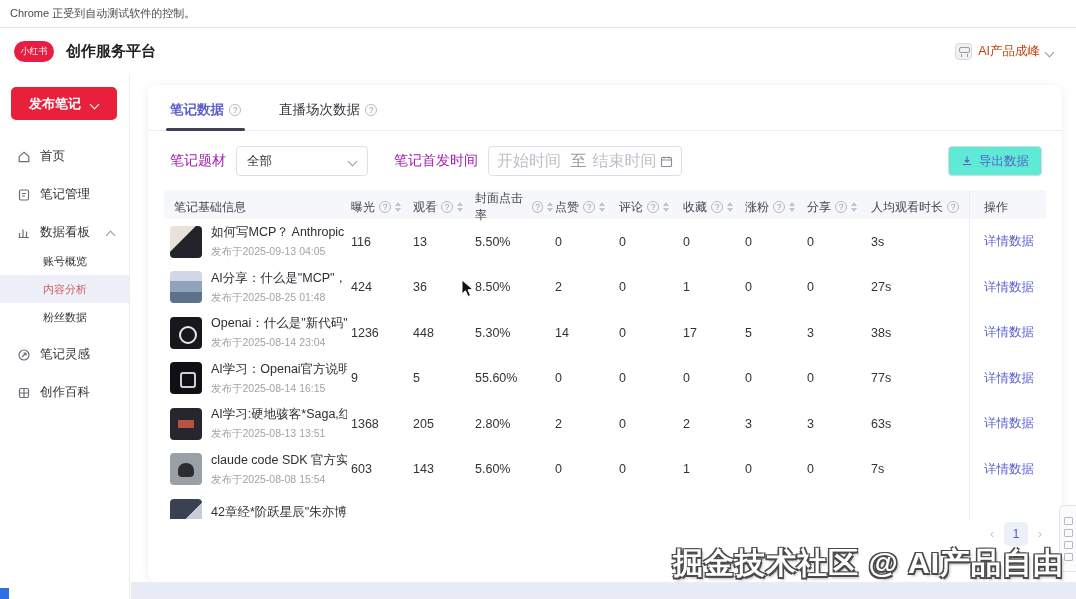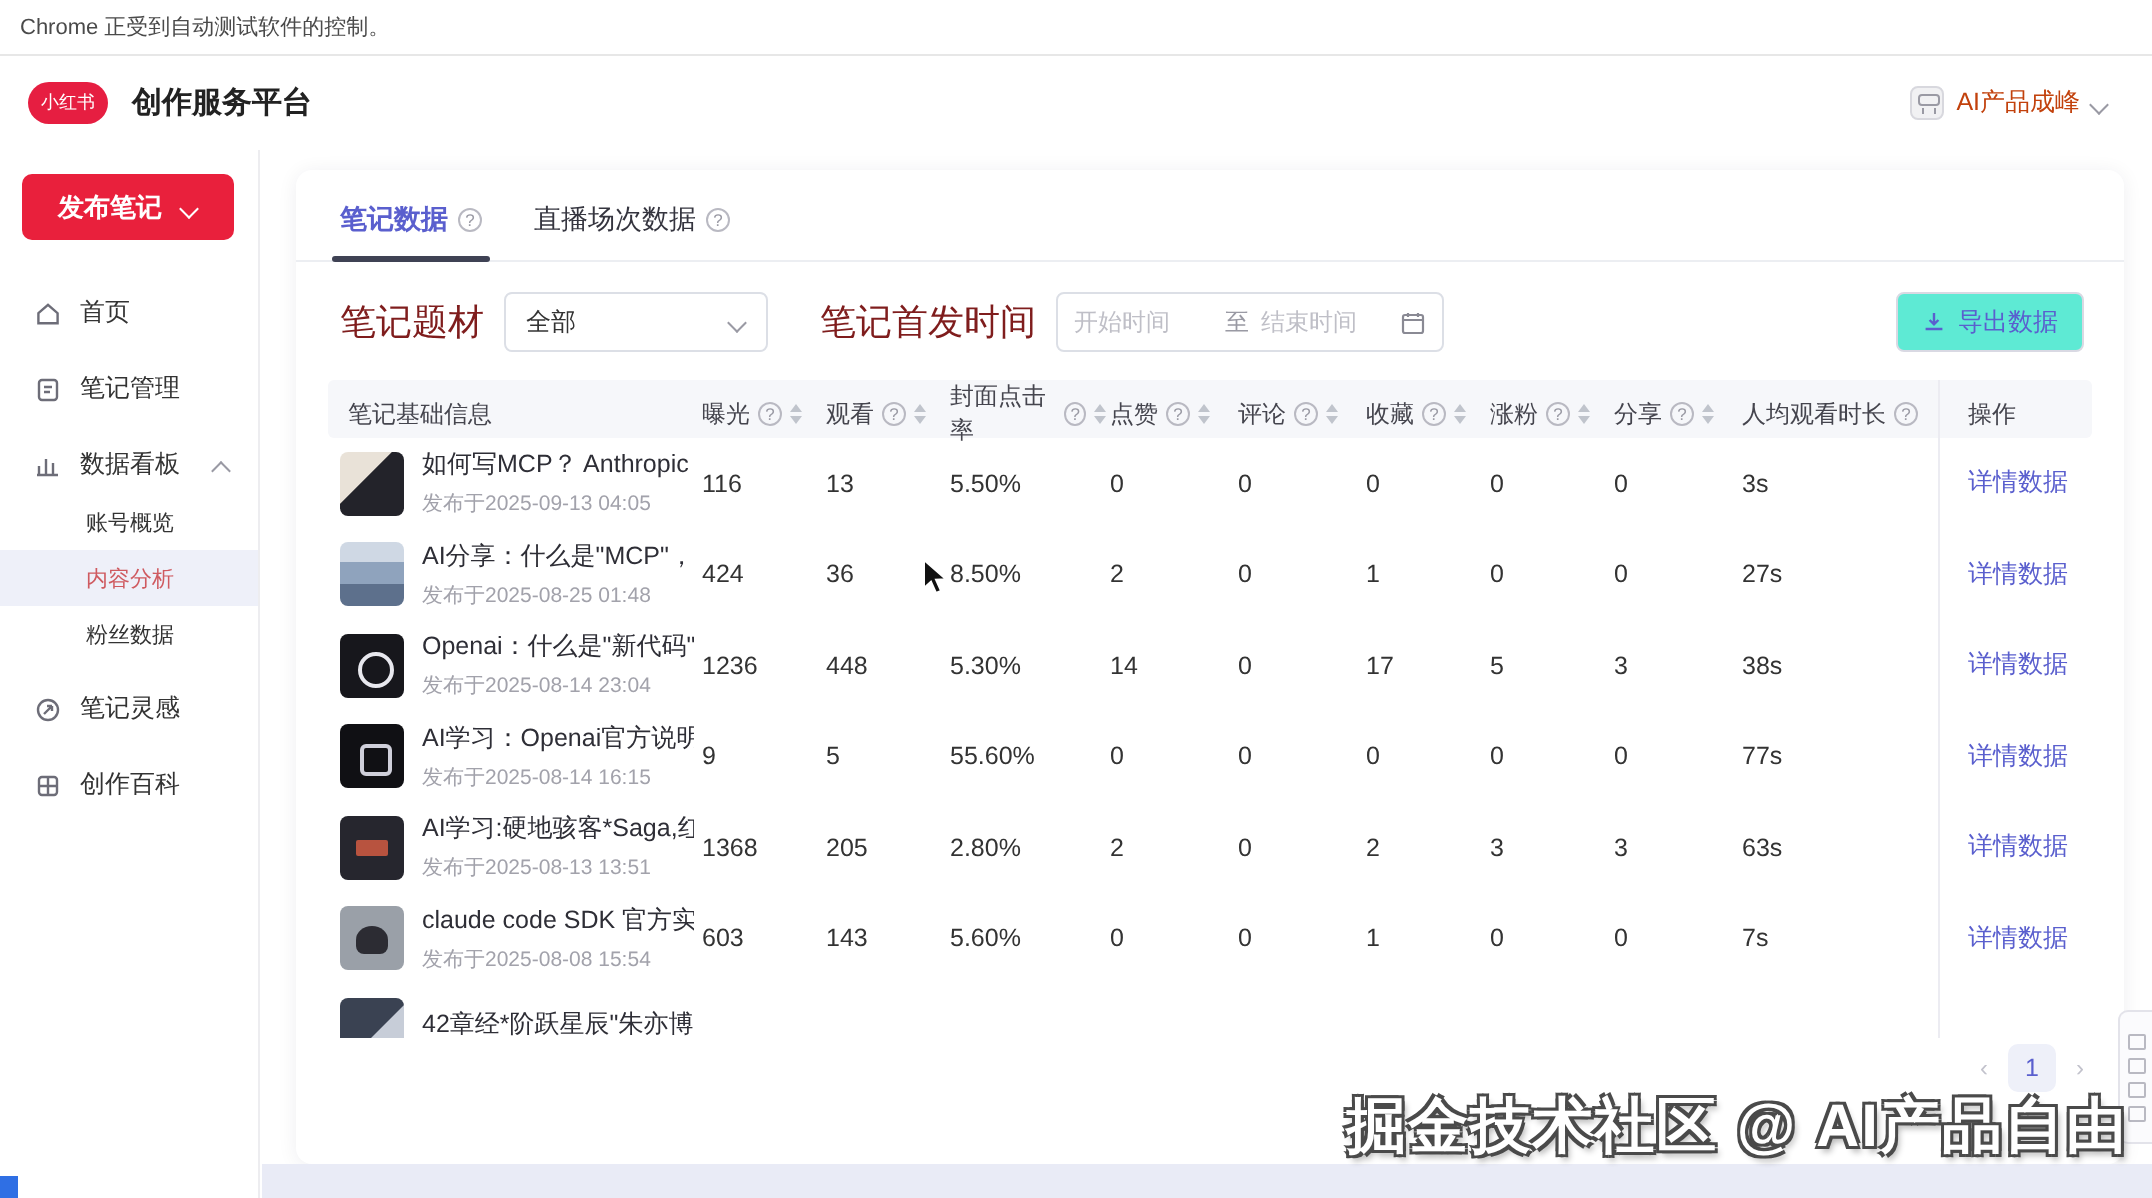--- a/index.html
+++ b/index.html
@@ -34,33 +34,33 @@
   .side-item .expand { position:absolute; right:14px; color:#9a9aa4; }
   .side-sub { height:28px; display:flex; align-items:center; padding-left:43px; font-size:11px; color:#333; cursor:pointer; }
   .side-sub.active { background:#eef0f9; color:#cf5a60; }
   .side-group { margin-bottom:9px; }
   .icon-stroke { stroke:#6d6d78; fill:none; stroke-width:1.2; }
 
   
   .main-card { position:absolute; left:148px; top:85px; width:914px; height:497px; background:#fff; border-radius:8px; box-shadow:0 1px 10px rgba(30,30,60,.07); }
 
   
-  .tabs { display:flex; gap:26px; padding:16px 22px 0 22px; border-bottom:1px solid #eceef2; }
+  .tabs { display:flex; gap:38px; padding:16px 22px 0 22px; border-bottom:1px solid #eceef2; }
   .tab { position:relative; padding-bottom:11px; font-size:13.5px; display:flex; align-items:center; gap:5px; cursor:pointer; color:#35353f; }
   .tab.active { color:#5a5fce; font-weight:bold; }
   .tab.active::after { content:""; position:absolute; left:-4px; right:-4px; bottom:-1px; height:3px; background:#3f4254; border-radius:2px; }
   .qicon { width:12px; height:12px; border:1px solid #b9b9c2; border-radius:50%; color:#9a9aa4; font-size:8.5px; line-height:10px; text-align:center; display:inline-block; font-weight:normal; }
 
   
   .filter-row { display:flex; align-items:center; padding:15px 20px 0 22px; }
-  .f-label { font-size:18px; color:#7f1d1d; margin-right:10px; }
+  .f-label { font-size:14px; color:#a21caf; margin-right:10px; }
   .select-box { width:132px; height:30px; border:1px solid #dcdfe6; border-radius:4px; display:flex; align-items:center; padding:0 10px; font-size:12.5px; color:#333; cursor:pointer; }
   .select-box .chev { margin-left:auto; }
   .gap24 { width:26px; }
-  .range-box { width:194px; height:30px; border:1px solid #dcdfe6; border-radius:4px; display:flex; align-items:center; padding:0 8px; font-size:12px; color:#bfbfc7; cursor:text; }
+  .range-box { width:194px; height:30px; border:1px solid #dcdfe6; border-radius:4px; display:flex; align-items:center; padding:0 8px; font-size:16px; color:#bfbfc7; cursor:text; }
   .range-box .ph { flex:1; }
   .range-box .to { color:#9a9aa4; margin:0 6px; flex:0 0 auto; }
   .export-btn { margin-left:auto; height:30px; border:1px solid #d9d9e3; border-radius:4px; display:flex; align-items:center; gap:6px; padding:0 12px; color:#5a5fce; font-size:12.5px; cursor:pointer; background:#5eead4; }
 
   
   .table { margin:14px 16px 0 16px; }
   .thead, .tr { display:grid; grid-template-columns:185px 62px 62px 80px 64px 64px 62px 62px 64px 100px 77px; align-items:center; }
   .thead { background:#f6f7fa; height:29px; border-radius:3px; }
   .th { font-size:12px; color:#45454e; display:flex; align-items:center; gap:4px; padding-left:2px; }
   .th:first-child { padding-left:10px; }

